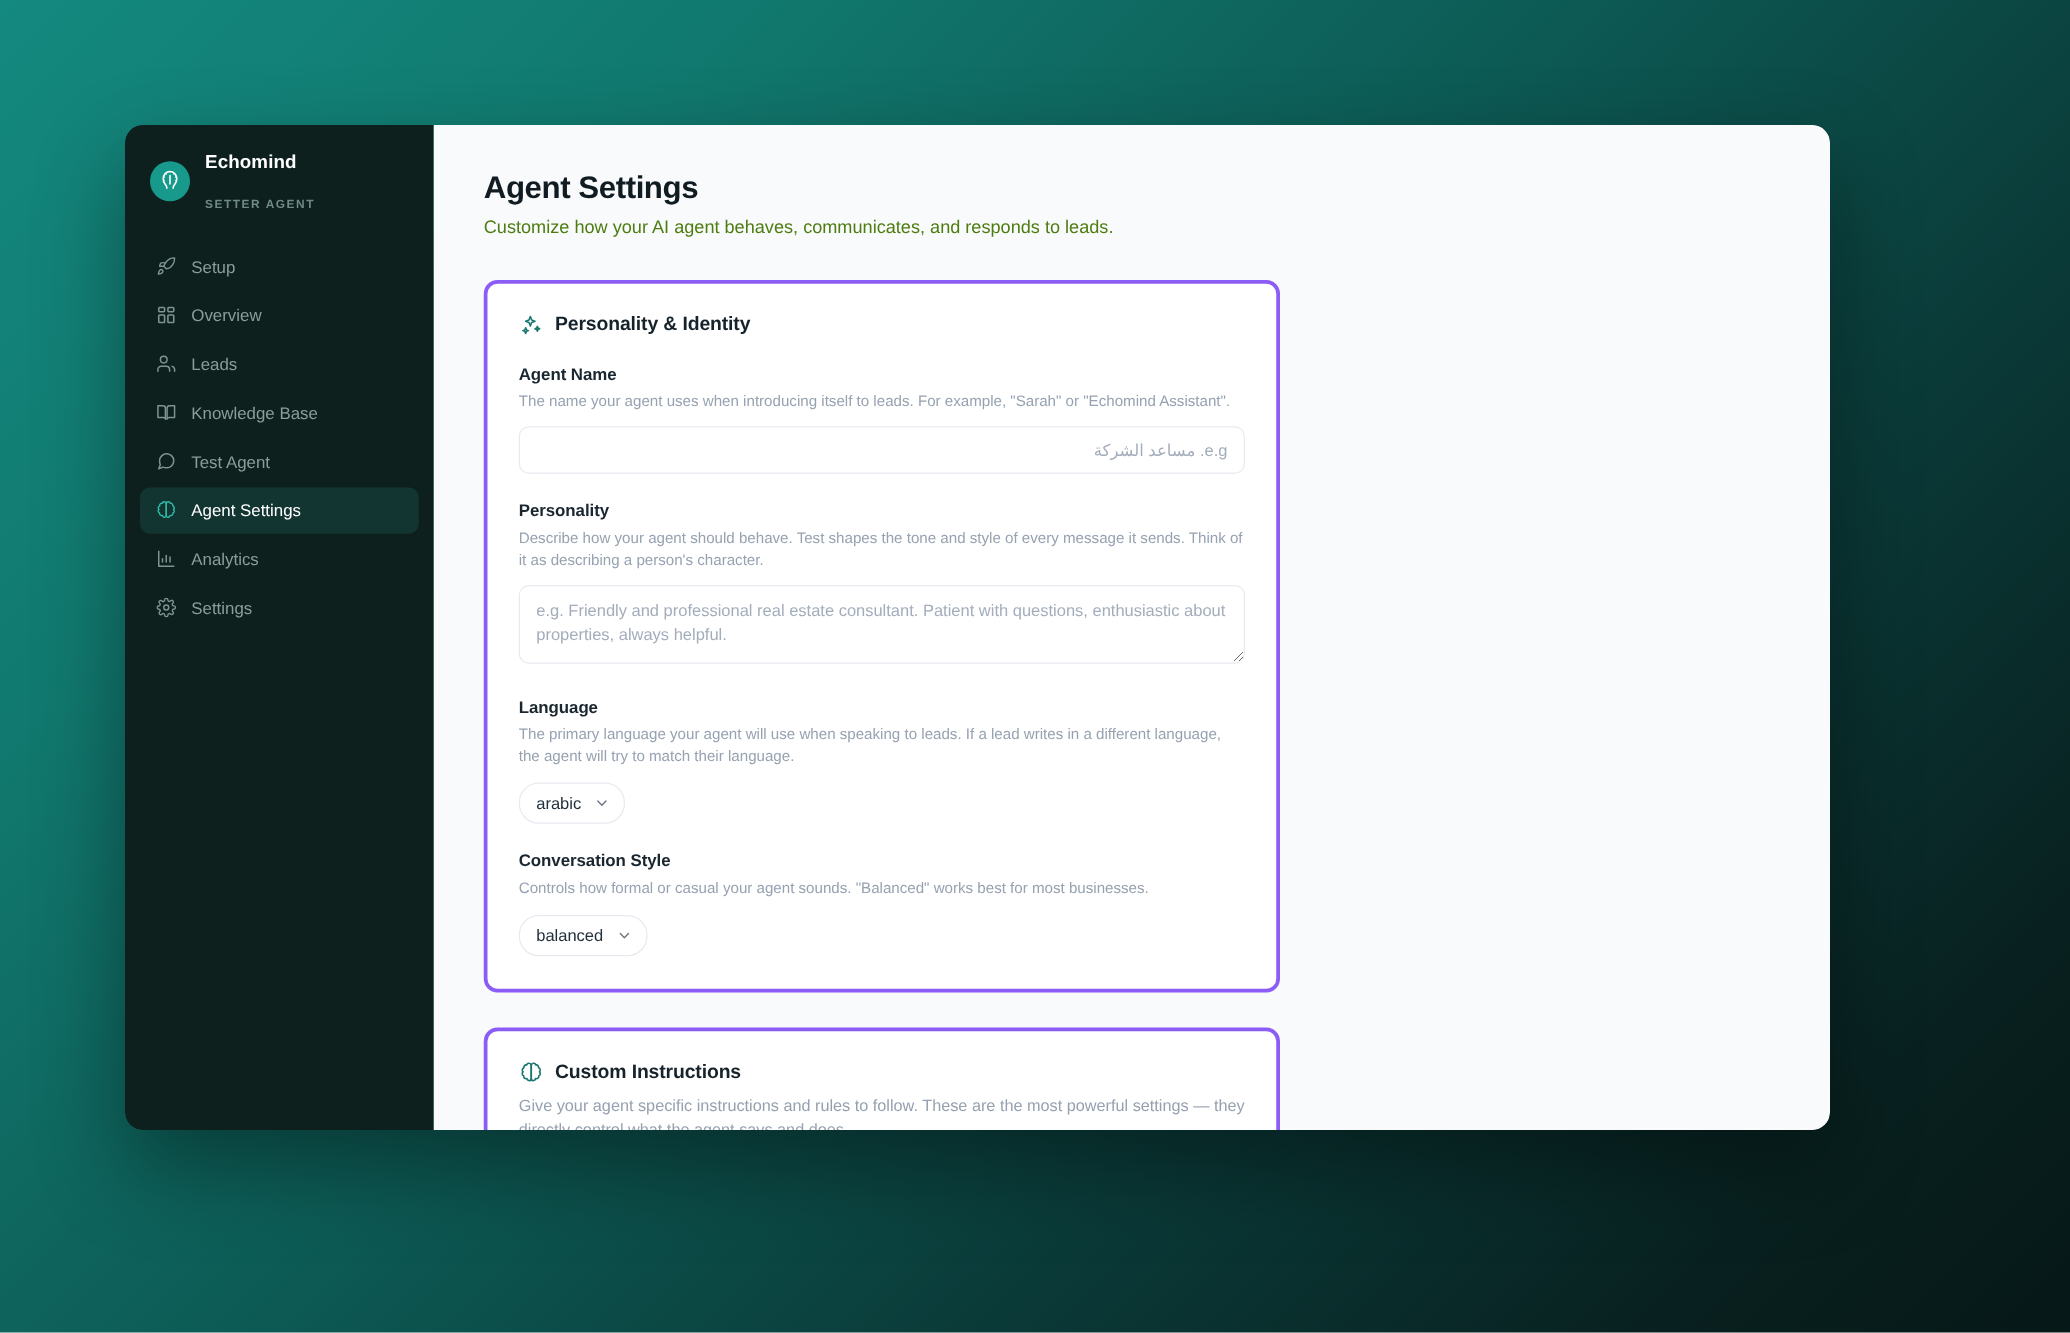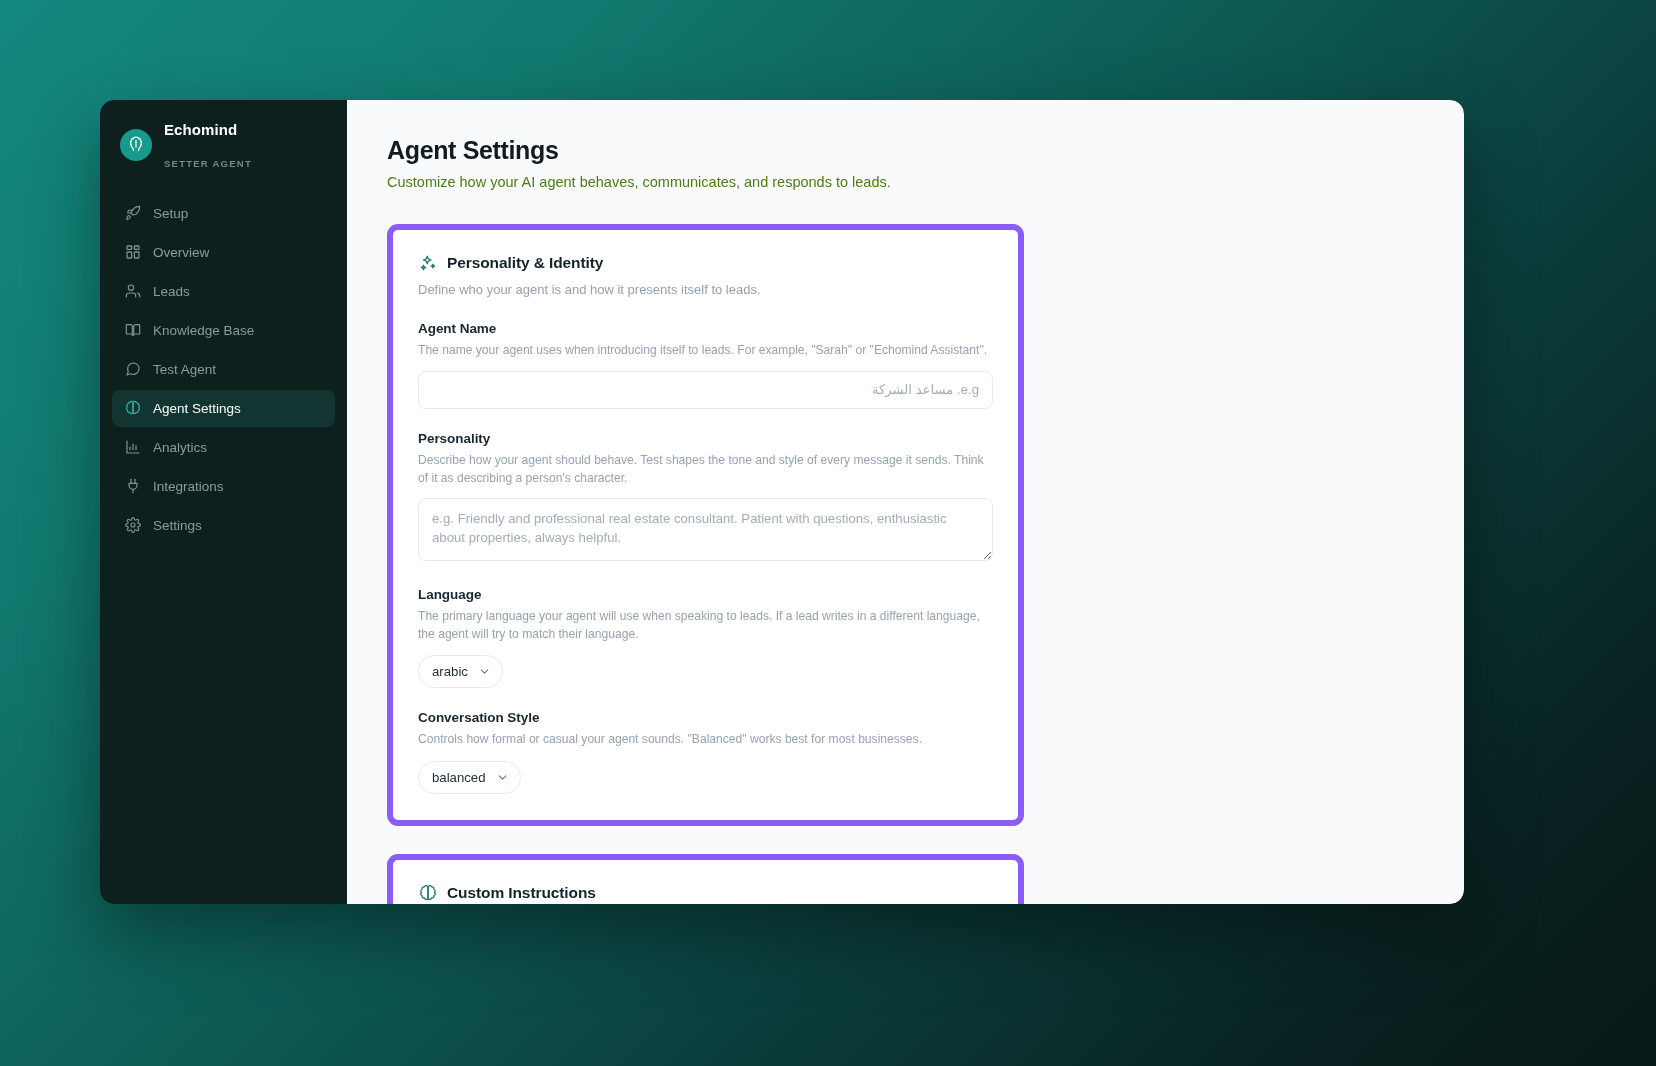--- a/index.html
+++ b/index.html
@@ -118,21 +118,21 @@
     margin-top: 8px;
     font-size: 14.5px;
     color: #4d7c0f;
     line-height: 1.3;
   }
 
   .cards { margin-top: 32px; padding: 0 40px; }
 
   .card {
     background: #ffffff;
-    border: 6px solid #8b5cf6;
+    border: 3px solid #8b5cf6;
     border-radius: 11px;
     padding: 24px 25px 26px 25px;
     width: 637px;
     margin-bottom: 28px;
   }
 
   .card-head {
     display: flex;
     align-items: center;
     gap: 10px;
@@ -329,31 +329,20 @@
           <svg width="16" height="16" viewBox="0 0 24 24" fill="none" stroke="currentColor" stroke-width="1.8" stroke-linecap="round" stroke-linejoin="round">
             <path d="M3 3v18h18"></path>
               <path d="M7.5 16v-4"></path>
               <path d="M12 16V8"></path>
               <path d="M16.5 16v-6"></path>
           </svg>
         </span>
         <span class="nav-label">Analytics</span>
       </div>
 
-      <div class="nav-item">
-        <span class="nv-ico">
-          <svg width="16" height="16" viewBox="0 0 24 24" fill="none" stroke="currentColor" stroke-width="1.8" stroke-linecap="round" stroke-linejoin="round">
-            <path d="M9 2v6"></path>
-              <path d="M15 2v6"></path>
-            <path d="M6 8h12v3a6 6 0 0 1-6 6 6 6 0 0 1-6-6z"></path>
-            <path d="M12 17v5"></path>
-          </svg>
-        </span>
-        <span class="nav-label">Integrations</span>
-      </div>
 
       <div class="nav-item">
         <span class="nv-ico">
           <svg width="16" height="16" viewBox="0 0 24 24" fill="none" stroke="currentColor" stroke-width="1.7" stroke-linecap="round" stroke-linejoin="round">
             <circle cx="12" cy="12" r="3"></circle>
             <path d="M19.4 15a1.6 1.6 0 0 0 .3 1.8l.1.1a2 2 0 1 1-2.8 2.8l-.1-.1a1.6 1.6 0 0 0-1.8-.3 1.6 1.6 0 0 0-1 1.5V21a2 2 0 1 1-4 0v-.1A1.6 1.6 0 0 0 9 19.4a1.6 1.6 0 0 0-1.8.3l-.1.1a2 2 0 1 1-2.8-2.8l.1-.1a1.6 1.6 0 0 0 .3-1.8 1.6 1.6 0 0 0-1.5-1H3a2 2 0 1 1 0-4h.1A1.6 1.6 0 0 0 4.6 9a1.6 1.6 0 0 0-.3-1.8l-.1-.1a2 2 0 1 1 2.8-2.8l.1.1a1.6 1.6 0 0 0 1.8.3H9a1.6 1.6 0 0 0 1-1.5V3a2 2 0 1 1 4 0v.1a1.6 1.6 0 0 0 1 1.5 1.6 1.6 0 0 0 1.8-.3l.1-.1a2 2 0 1 1 2.8 2.8l-.1.1a1.6 1.6 0 0 0-.3 1.8V9a1.6 1.6 0 0 0 1.5 1H21a2 2 0 1 1 0 4h-.1a1.6 1.6 0 0 0-1.5 1z"></path>
           </svg>
         </span>
         <span class="nav-label">Settings</span>
       </div>
@@ -376,21 +365,20 @@
             <div class="card-head">
               <span class="card-ico">
                 <svg width="18" height="18" viewBox="0 0 24 24" fill="none" stroke="currentColor" stroke-width="1.7" stroke-linecap="round" stroke-linejoin="round">
                   <path d="M11 3l1.4 3.6L16 8l-3.6 1.4L11 13 9.6 9.4 6 8l3.6-1.4z"></path>
                   <path d="M18.5 13.5l.7 1.8 1.8.7-1.8.7-.7 1.8-.7-1.8-1.8-.7 1.8-.7z"></path>
                   <path d="M6 15l.8 2.2L9 18l-2.2.8L6 21l-.8-2.2L3 18l2.2-.8z"></path>
                 </svg>
               </span>
               <h2 class="card-title">Personality &amp; Identity</h2>
             </div>
-            <p class="card-desc">Define who your agent is and how it presents itself to leads.</p>
 
             <div class="field">
               <div class="field-label">Agent Name</div>
               <div class="field-help">The name your agent uses when introducing itself to leads. For example, "Sarah" or "Echomind Assistant".</div>
               <input class="text-input rtl" type="text" placeholder="e.g. مساعد الشركة" style="">
             </div>
 
             <div class="field">
               <div class="field-label">Personality</div>
               <div class="field-help">Describe how your agent should behave. Test shapes the tone and style of every message it sends. Think of it as describing a person's character.</div>

